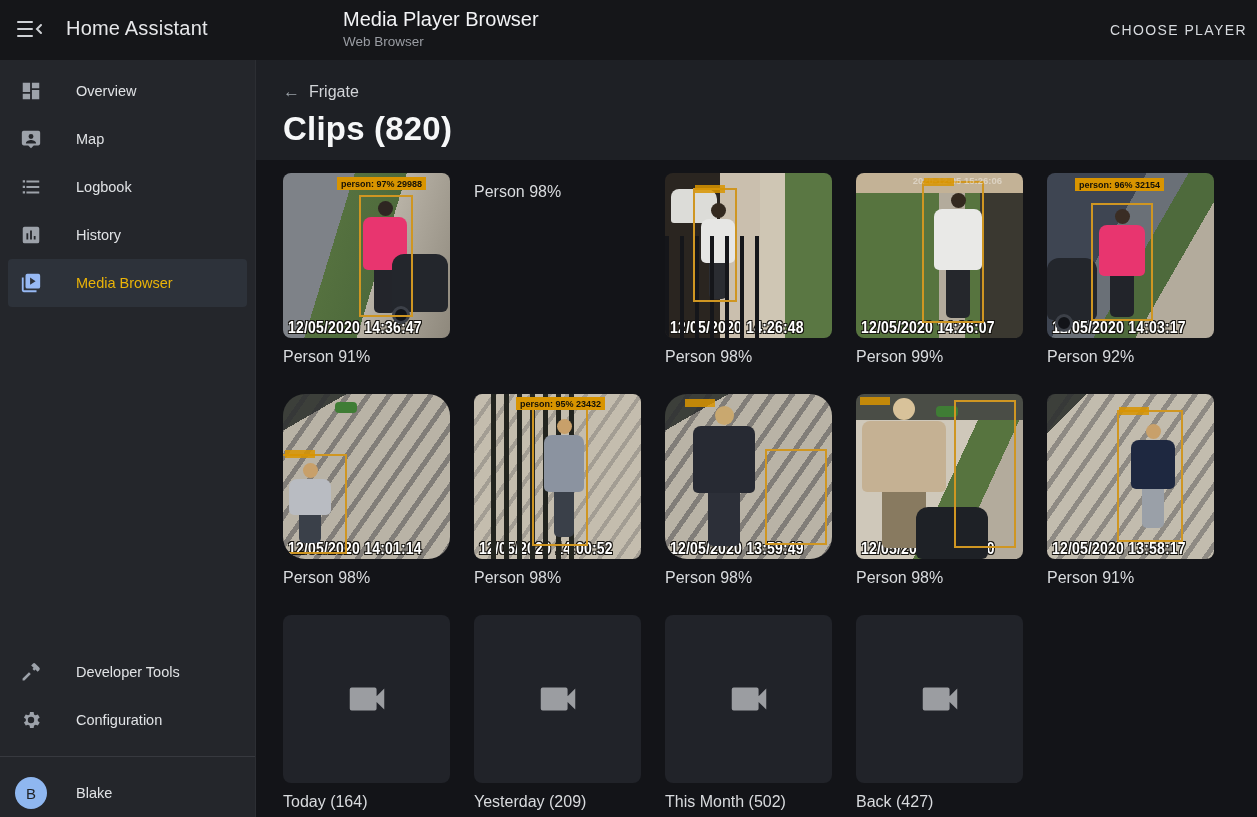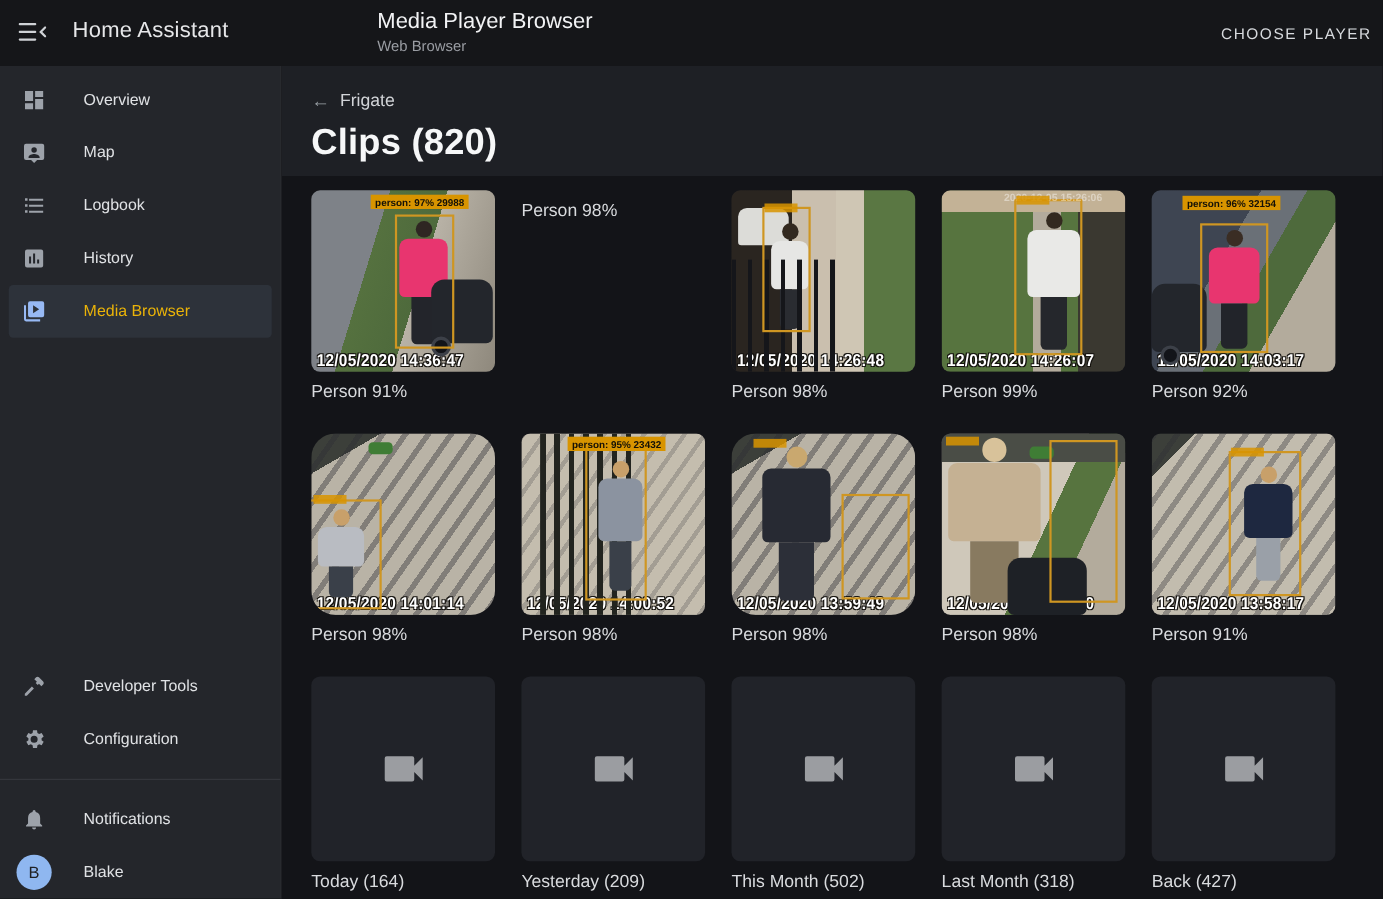--- a/index.html
+++ b/index.html
@@ -177,28 +177,20 @@
         <svg viewBox="0 0 24 24" width="22" height="22" fill="currentColor">
             <path fill-rule="evenodd" d="M12 15.5a3.5 3.5 0 1 1 0-7 3.5 3.5 0 0 1 0 7zm7.4-2.5l2.1 1.6-2 3.5-2.5-1a8 8 0 0 1-1.7 1l-.4 2.7h-4l-.4-2.7a8 8 0 0 1-1.7-1l-2.5 1-2-3.5L6.4 13a8 8 0 0 1 0-2L4.3 9.4l2-3.5 2.5 1a8 8 0 0 1 1.7-1l.4-2.7h4l.4 2.7a8 8 0 0 1 1.7 1l2.5-1 2 3.5-2.1 1.6a8 8 0 0 1 0 2z"></path>
           </svg>
       </span>
       <span class="sb-label">Configuration</span>
     </div>
 
     <div class="sb-divider"></div>
 
     <div class="sb-item">
-      <span class="sb-ico">
-        <svg viewBox="0 0 24 24" width="22" height="22" fill="currentColor">
-            <path d="M12 2.5A1.5 1.5 0 0 1 13.5 4v.68A6 6 0 0 1 18 10.5V16l2 2v1H4v-1l2-2v-5.5a6 6 0 0 1 4.5-5.82V4A1.5 1.5 0 0 1 12 2.5zM10 20h4a2 2 0 0 1-4 0z"></path>
-          </svg>
-      </span>
-      <span class="sb-label">Notifications</span>
-    </div>
-    <div class="sb-item">
       <span class="avatar">B</span>
       <span class="sb-label">Blake</span>
     </div>
   </nav>
 
   <main class="main">
     <div class="content-header">
       <div class="breadcrumb">
         <span class="arr">←</span>
         <span>Frigate</span>
@@ -373,27 +365,19 @@
               </svg>
           </div>
           <div class="caption">This Month (502)</div>
         </div>
         <div class="tile">
           <div class="folder">
             <svg viewBox="0 0 24 24" fill="currentColor">
                 <path d="M17 10.5V7a1 1 0 0 0-1-1H4a1 1 0 0 0-1 1v10a1 1 0 0 0 1 1h12a1 1 0 0 0 1-1v-3.5l4 4v-11l-4 4z"></path>
               </svg>
           </div>
-          <div class="caption">Last Month (318)</div>
-        </div>
-        <div class="tile">
-          <div class="folder">
-            <svg viewBox="0 0 24 24" fill="currentColor">
-                <path d="M17 10.5V7a1 1 0 0 0-1-1H4a1 1 0 0 0-1 1v10a1 1 0 0 0 1 1h12a1 1 0 0 0 1-1v-3.5l4 4v-11l-4 4z"></path>
-              </svg>
-          </div>
           <div class="caption">Back (427)</div>
         </div>
 
       </div>
     </div>
   </main>
 </div>
 
 </body></html>

